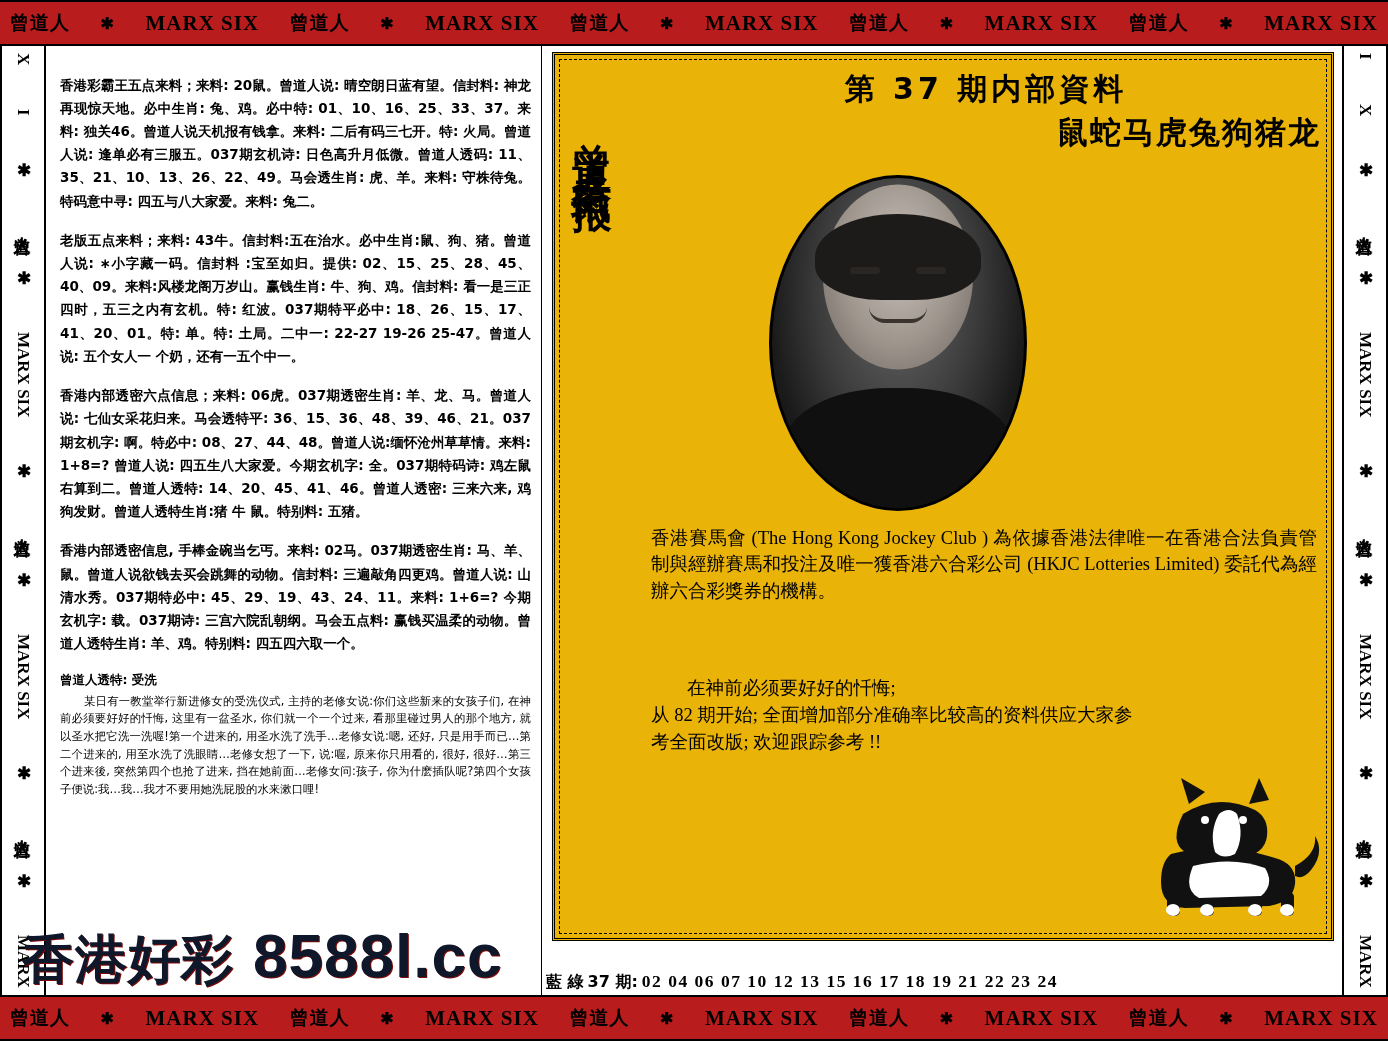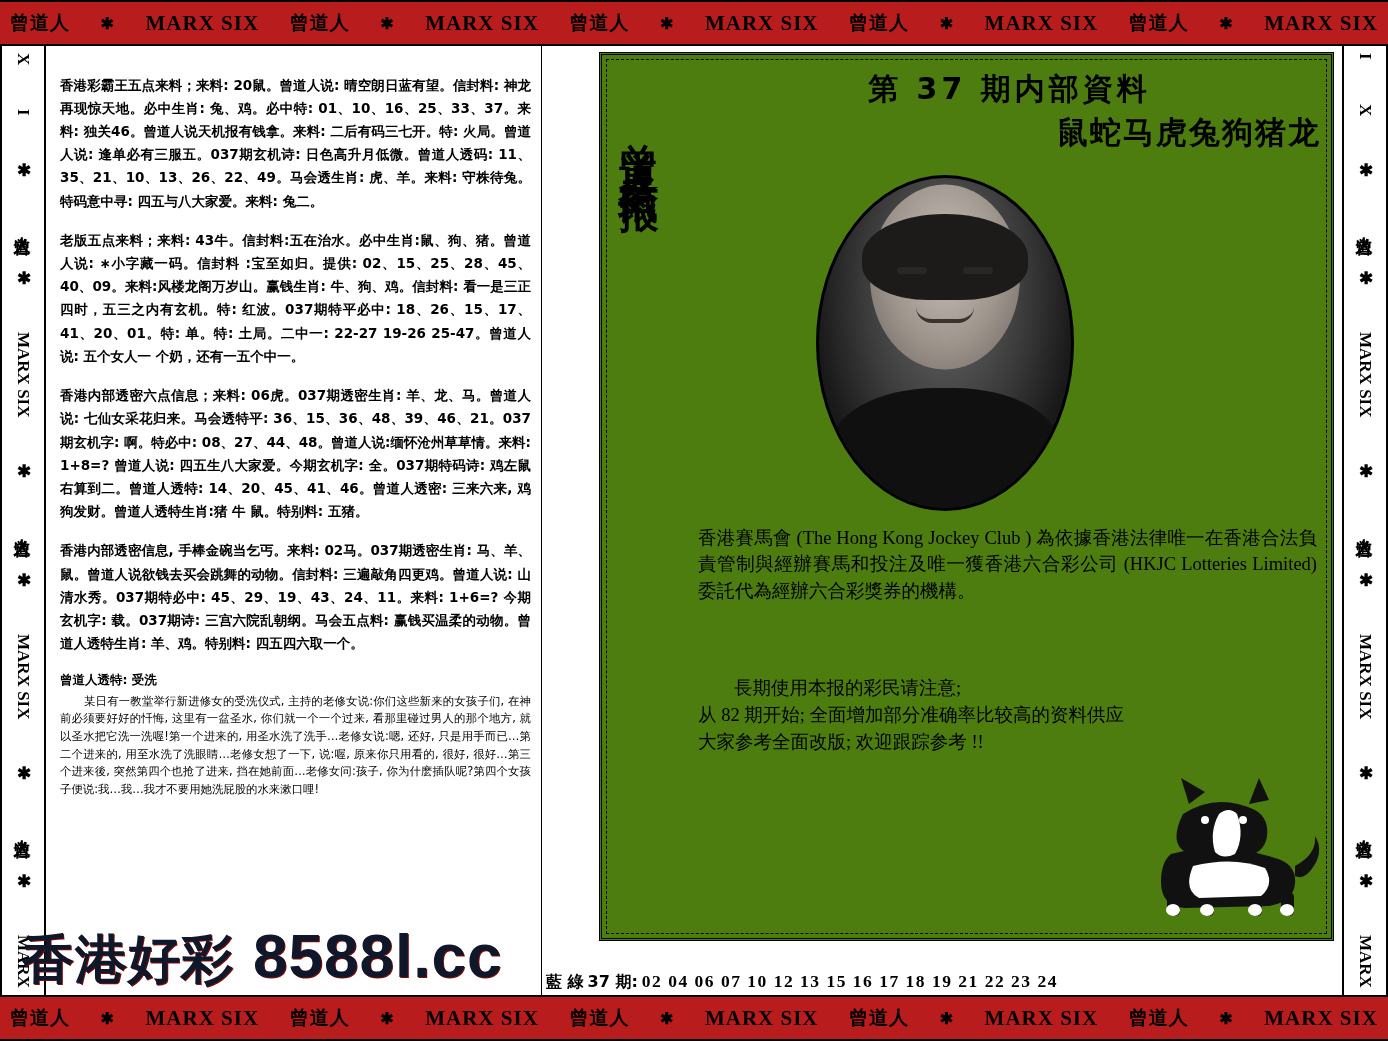--- a/index.html
+++ b/index.html
@@ -72,22 +72,21 @@
     font-size:11.4px;line-height:1.55;text-align:justify;
     text-indent:24px;
   }
 
   
   .poster{
     border:3px double #000;
     height:calc(100% - 54px);
     position:relative;box-sizing:border-box;
     padding:8px 10px;
-    background:#4d7c0f;
-    margin-left:47px;
+    background:#eab308;
   }
   .poster:before{
     content:"";position:absolute;inset:4px;border:1px dashed #000;pointer-events:none;
   }
   .issue-title{
     text-align:center;font-family:"DejaVu Sans",sans-serif;
     font-size:30px;font-weight:bold;letter-spacing:4px;
     margin:6px 0 2px 86px;
   }
   .zodiac-line{
@@ -268,21 +267,21 @@
           <div class="face"></div>
           <div class="hair"></div>
           <div class="eye l"></div>
           <div class="eye r"></div>
           <div class="mouth"></div>
         </div>
 
         <div class="jockey">香港賽馬會 (The Hong Kong Jockey Club ) 為依據香港法律唯一在香港合法負責管制與經辦賽馬和投注及唯一獲香港六合彩公司 (HKJC Lotteries Limited) 委託代為經辦六合彩獎券的機構。</div>
 
         <div class="notice">
-          <div class="ind">長期使用本报的彩民请注意;</div>
+          <div class="ind">在神前必须要好好的忏悔;</div>
           <div>从 82 期开始; 全面增加部分准确率比较高的资料供应大家参考全面改版; 欢迎跟踪参考 !!</div>
         </div>
 
         <svg class="dog" viewBox="0 0 190 150">
           <g fill="#111">
             <path d="M58 34 L50 8 L74 22 Z"></path>
             <path d="M118 34 L128 8 L138 30 Z"></path>
             <path d="M52 44 q34 -22 72 -4 q14 8 12 26 q-2 18 -26 22 q-34 6 -56 -6 q-16 -10 -2 -38 Z"></path>
             <path d="M40 84 q50 -14 104 4 q22 6 20 26 q-2 18 -26 22 l-84 2 q-24 -2 -24 -26 q0 -20 10 -28 Z"></path>
             <rect x="36" y="124" width="13" height="22" rx="5"></rect>

